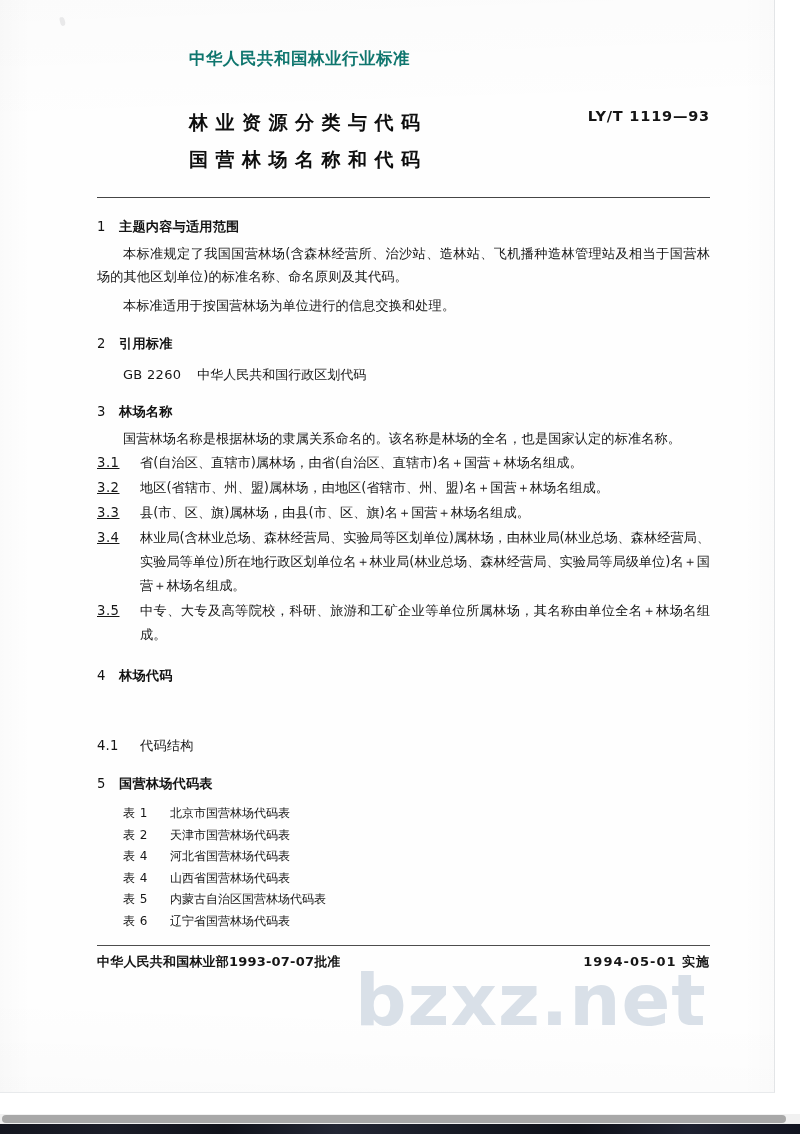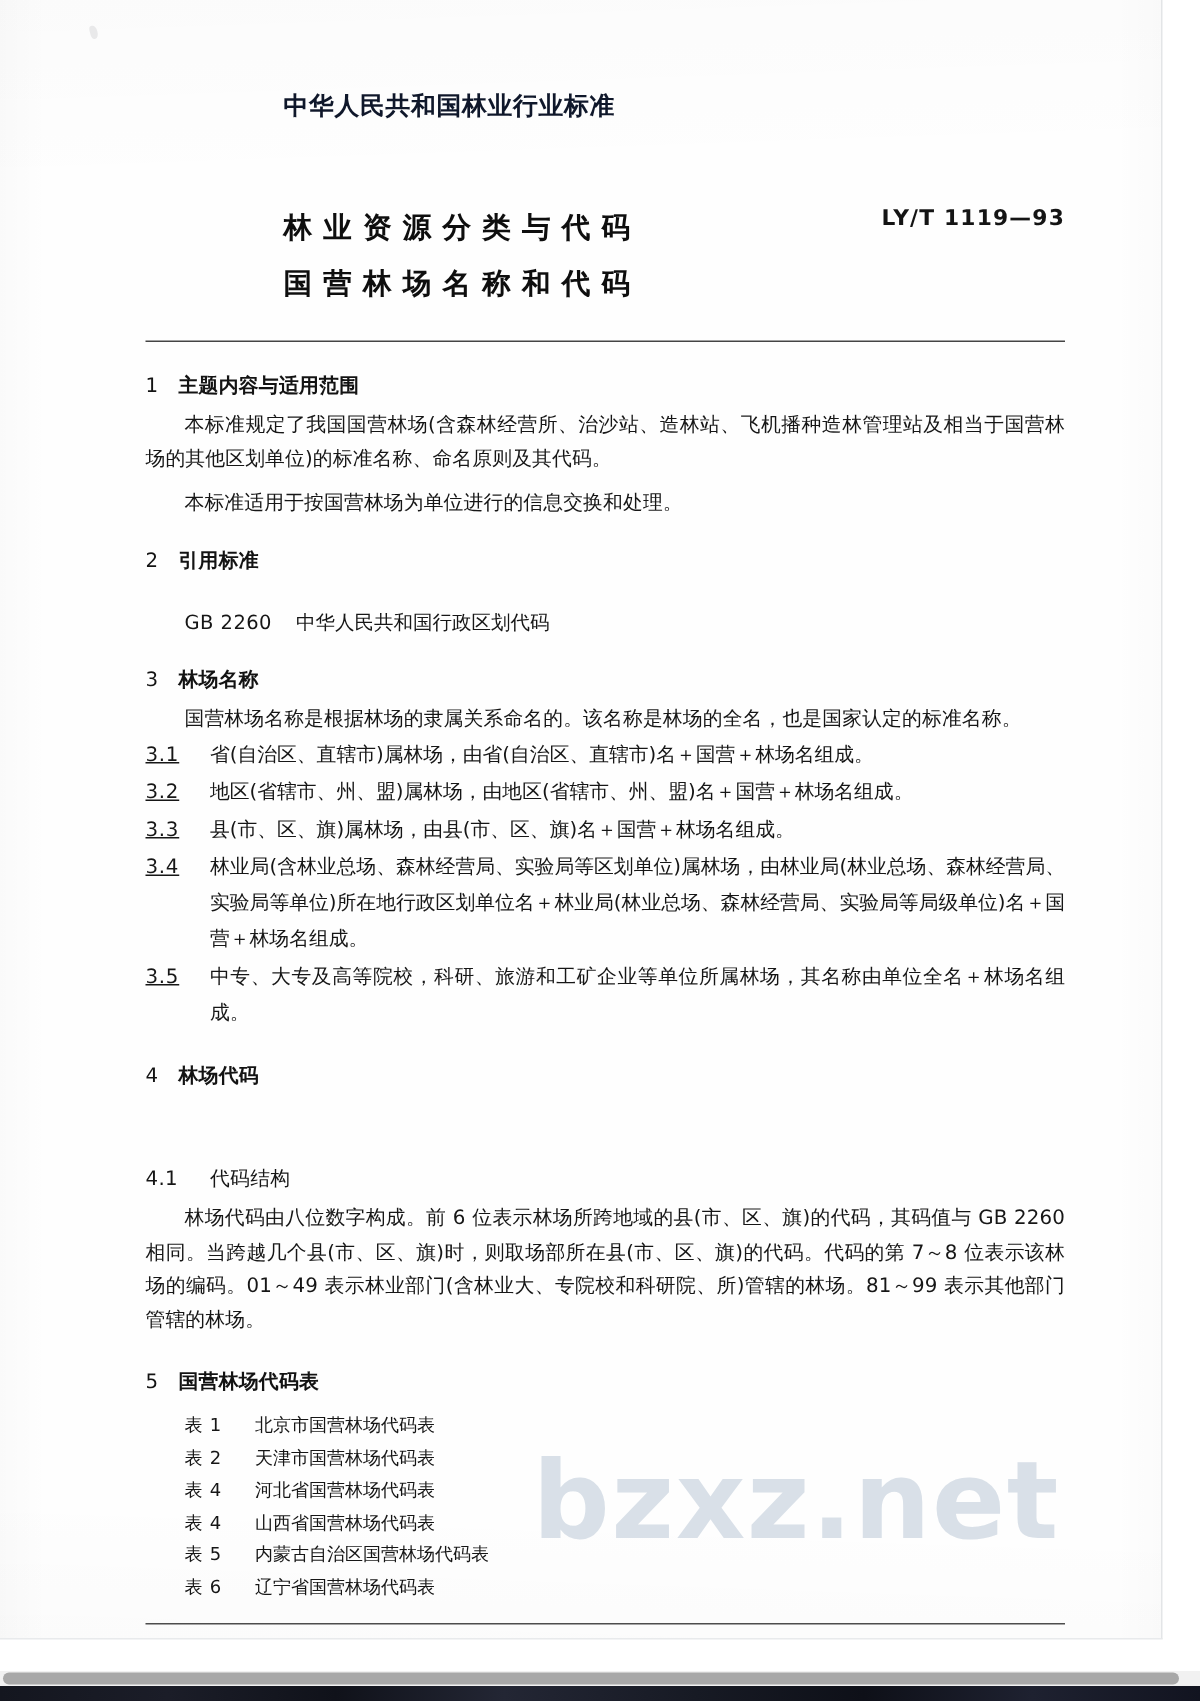--- a/index.html
+++ b/index.html
@@ -80,31 +80,31 @@
     z-index: 2;
   }
 
   .cjk {
     font-family: "DejaVu Sans", "Liberation Sans", sans-serif;
     color: #161616;
   }
 
   
   .std-org {
-    margin-top: 60px;
+    margin-top: 48px;
     font-size: 16.5px;
     font-weight: 700;
     letter-spacing: 0.5px;
     padding-left: 92px;
-    color: #0f172a;
+    color: #0f766e;
   }
 
   
   .title-block {
-    margin-top: 52px;
+    margin-top: 34px;
     position: relative;
     height: 74px;
     padding-left: 92px;
   }
   .title-line {
     font-size: 19px;
     font-weight: 700;
     letter-spacing: 7.5px;
     line-height: 37px;
     color: #0e0e0e;
@@ -150,21 +150,21 @@
     margin-top: 7px;
     text-align: justify;
     letter-spacing: 0.1px;
   }
   .para.indent { text-indent: 26px; }
 
   .ref-line {
     font-size: 13px;
     line-height: 22px;
     color: #161616;
-    margin-top: 22px;
+    margin-top: 11px;
     padding-left: 26px;
   }
   .ref-line .gb { letter-spacing: 0.3px; }
   .ref-line .gap { display: inline-block; width: 16px; }
 
   
   .clause {
     font-size: 13.2px;
     line-height: 24px;
     color: #161616;
@@ -322,21 +322,20 @@
         <span class="cnum">3.5</span>
           <span class="clause-body">中专、大专及高等院校，科研、旅游和工矿企业等单位所属林场，其名称由单位全名＋林场名组成。</span>
       </div>
 
       <div class="sec-head cjk">
         <span class="num">4</span><span>林场代码</span>
       </div>
       <div class="subsec-head cjk">
         <span class="num">4.1</span><span>代码结构</span>
       </div>
-      <div class="para indent cjk">林场代码由八位数字构成。前 6 位表示林场所跨地域的县(市、区、旗)的代码，其码值与 GB 2260 相同。当跨越几个县(市、区、旗)时，则取场部所在县(市、区、旗)的代码。代码的第 7～8 位表示该林场的编码。01～49 表示林业部门(含林业大、专院校和科研院、所)管辖的林场。81～99 表示其他部门管辖的林场。</div>
 
       <div class="sec-head cjk">
         <span class="num">5</span><span>国营林场代码表</span>
       </div>
       <div class="tbl-list">
         <div class="tbl-item cjk">
           <span class="tlabel">表 1</span><span>北京市国营林场代码表</span>
         </div>
         <div class="tbl-item cjk">
           <span class="tlabel">表 2</span><span>天津市国营林场代码表</span>

